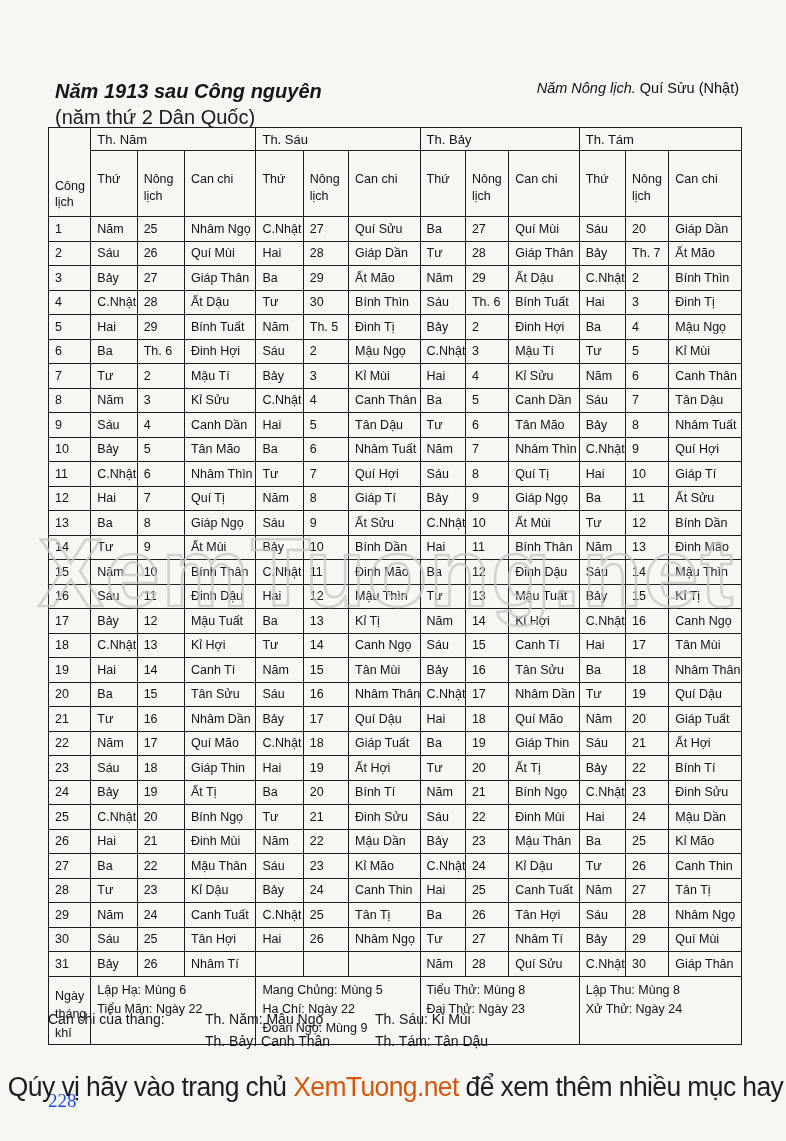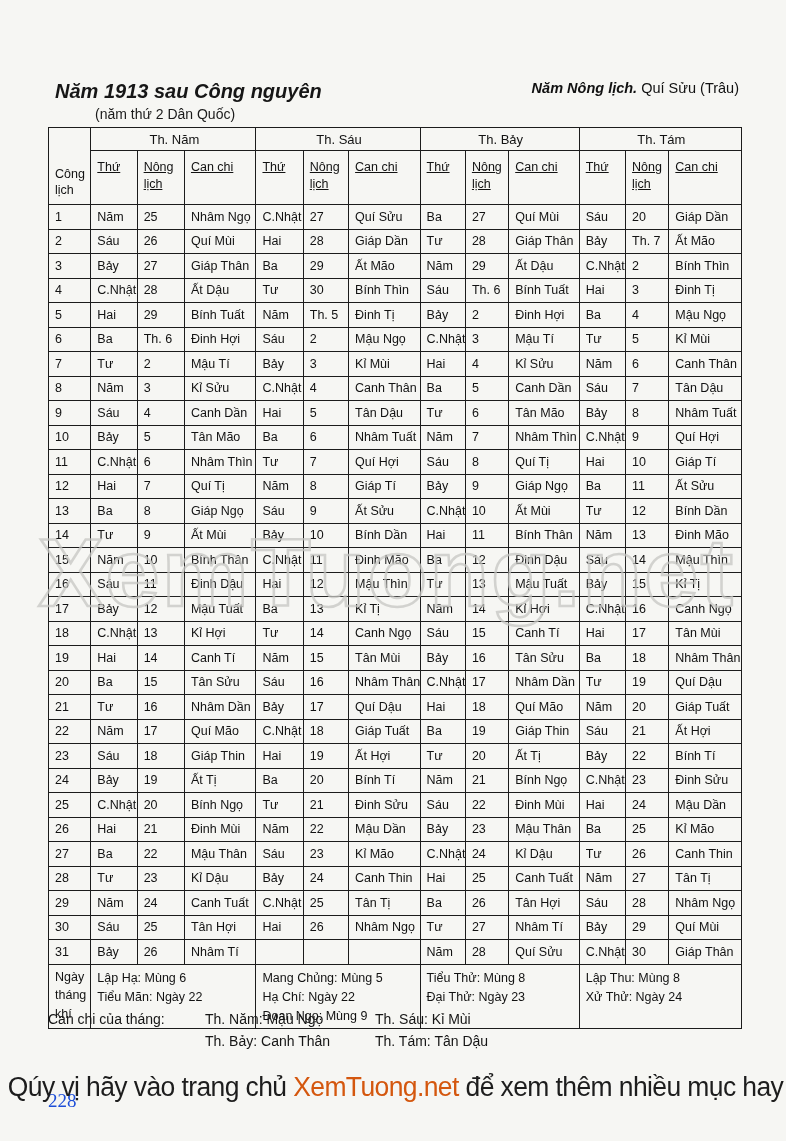--- a/index.html
+++ b/index.html
@@ -4,43 +4,43 @@
 <style>
   html,body{margin:0;padding:0;}
   body{
     width:786px;height:1141px;position:relative;overflow:hidden;
     background:#f6f6f3;
     font-family:"Liberation Sans", sans-serif;
     color:#111;
   }
   .page-header{position:absolute;left:55px;top:80px;width:686px;}
   .title-left{font-weight:bold;font-style:italic;font-size:20px;color:#161616;}
-  .subtitle-left{font-size:14px;margin-top:3px;color:#1a1a1a;margin-left:40px;}
+  .subtitle-left{font-size:20px;margin-top:3px;color:#1a1a1a;}
   .title-right{position:absolute;right:2px;top:0;font-size:14.5px;white-space:nowrap;}
-  .title-right b{font-style:italic;font-weight:bold;margin-left:28px;}
+  .title-right b{font-style:italic;font-weight:normal;margin-left:28px;}
 
   table.cal{
     position:absolute;left:48px;top:127px;
     border-collapse:collapse;table-layout:fixed;
     width:694px;background:transparent;
   }
   table.cal td,table.cal th{
     border:1.5px solid #1c1c1c;
     font-size:12.5px;font-weight:normal;
     padding:1px 4px 1px 6px;
     text-align:left;vertical-align:middle;
     white-space:nowrap;overflow:hidden;
     color:#121212;
   }
-  table.cal th.month{ text-align:center;height:20px;font-size:13px;}
-  table.cal th.sub{height:44px;vertical-align:top;padding-top:8px;line-height:1.35;text-decoration:underline;}
+  table.cal th.month{ height:20px;font-size:13px;}
+  table.cal th.sub{height:44px;vertical-align:top;padding-top:20px;line-height:1.35;}
   table.cal th.daycol{vertical-align:bottom;padding-bottom:6px;line-height:1.3;}
   table.cal tr.data-row td{height:21.5px;}
   table.cal td.tk{vertical-align:top;padding-top:4px;line-height:1.55;font-size:12.5px;white-space:normal;}
-  table.cal td.tk-label{vertical-align:top;padding-top:3px;line-height:1.5;white-space:normal;}
+  table.cal td.tk-label{vertical-align:top;padding-top:10px;line-height:1.5;white-space:normal;}
 
   .watermark{
     position:absolute;left:38px;top:518px;width:714px;height:110px;
     font-size:96px;font-weight:bold;letter-spacing:2px;
     color:rgba(255,255,255,0.05);
     -webkit-text-stroke:2.5px #c7c7c3;
     opacity:.75;z-index:4;pointer-events:none;
     font-family:"Liberation Sans", sans-serif;
     transform:scaleX(1.02);transform-origin:left center;
     line-height:110px;white-space:nowrap;
@@ -64,21 +64,21 @@
     font-size:19px;color:#1d4ed8;z-index:1;
     font-family:"Liberation Serif", serif;
   }
 </style>
 </head>
 <body>
 
 <div class="page-header">
   <div class="title-left">Năm 1913 sau Công nguyên</div>
   <div class="subtitle-left">(năm thứ 2 Dân Quốc)</div>
-  <div class="title-right"><b>Năm Nông lịch.</b><span> Quí Sửu (Trâu)</span></div>
+  <div class="title-right"><b>Năm Nông lịch.</b><span> Quí Sửu (Nhật)</span></div>
 </div>
 
 <table class="cal">
   <colgroup>
     <col style="width:42px">
     <col style="width:46px">
       <col style="width:47px">
       <col style="width:71px">
     <col style="width:47px">
       <col style="width:45px">

